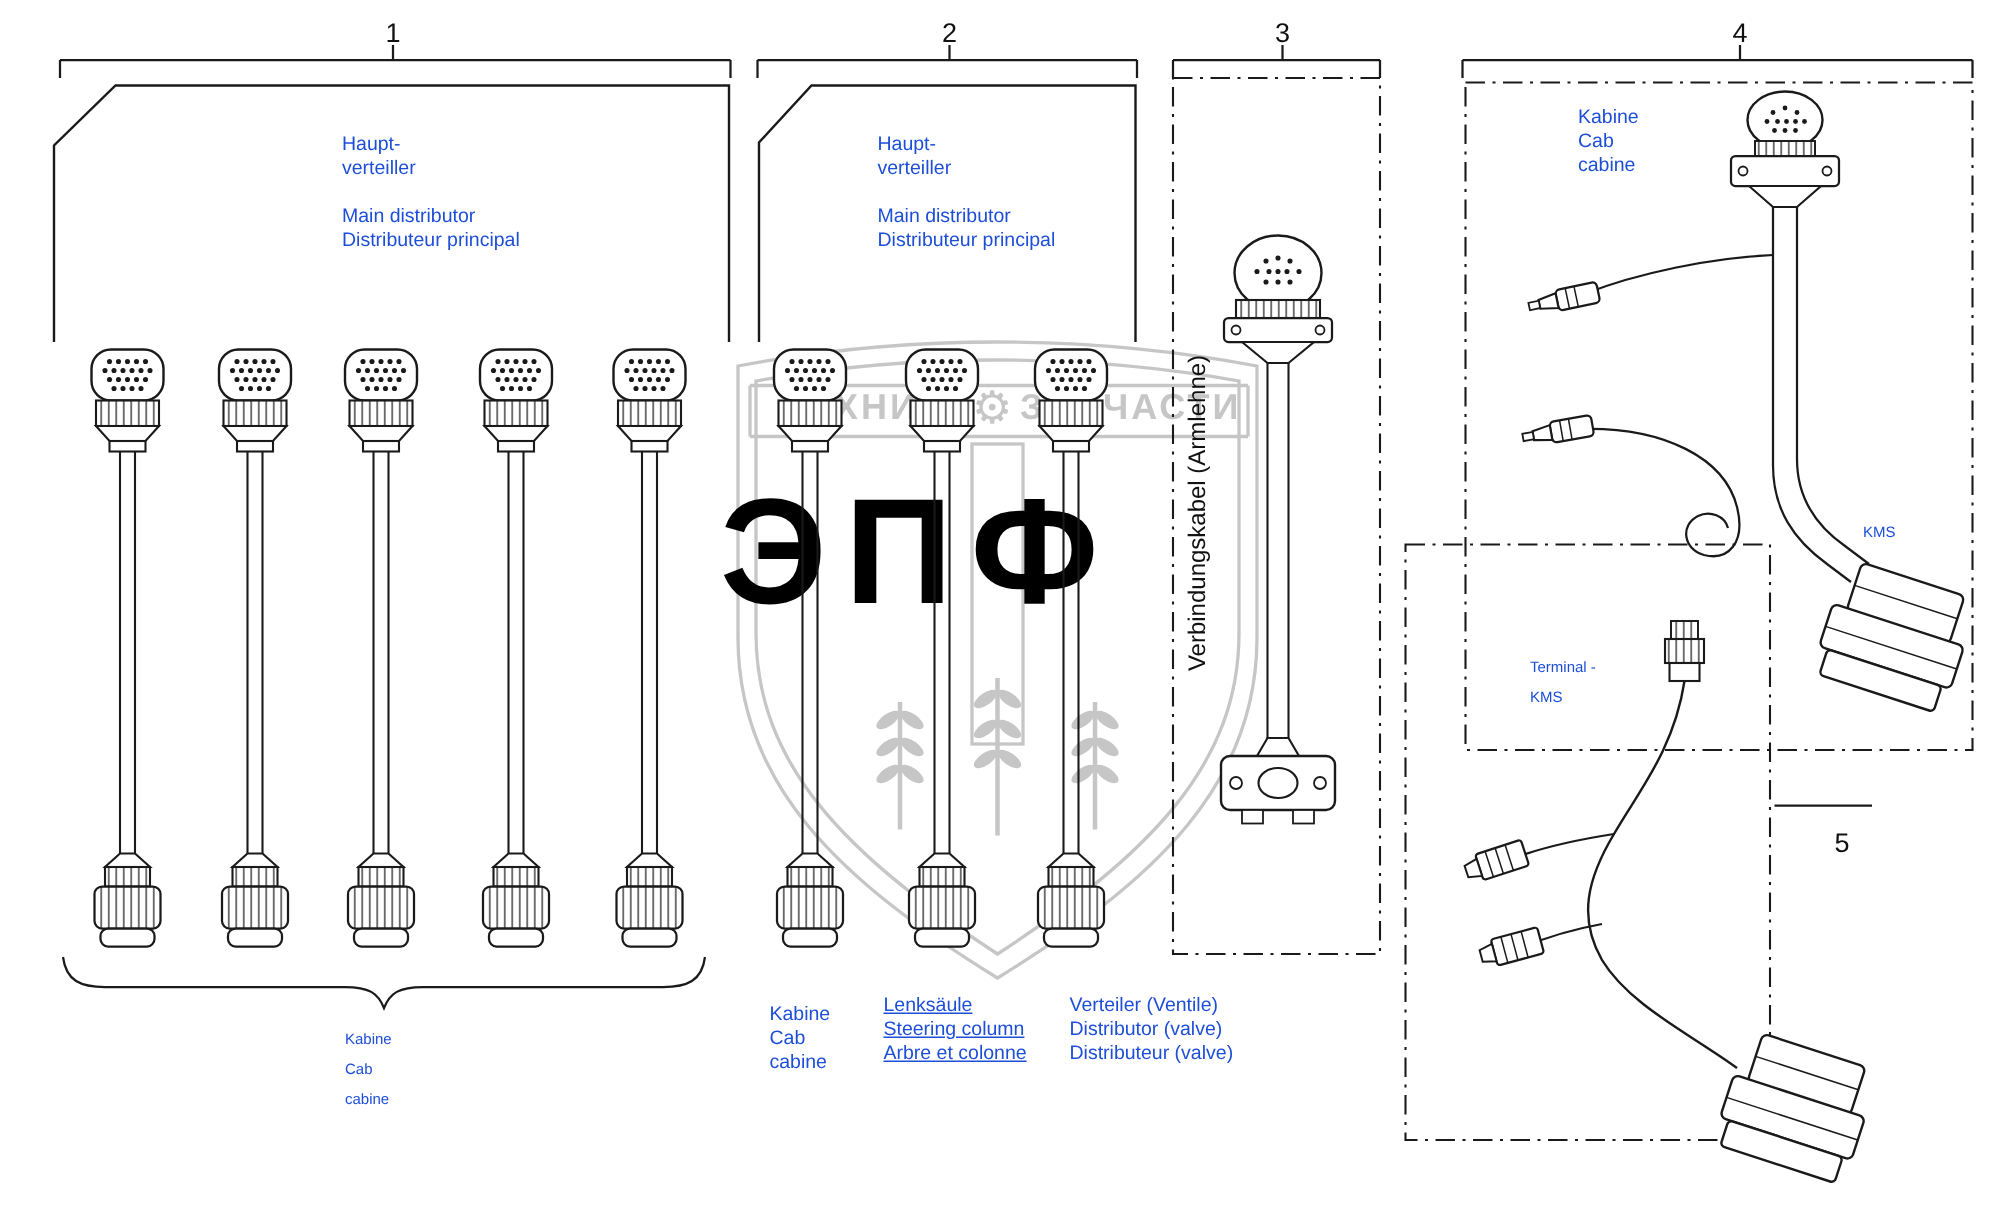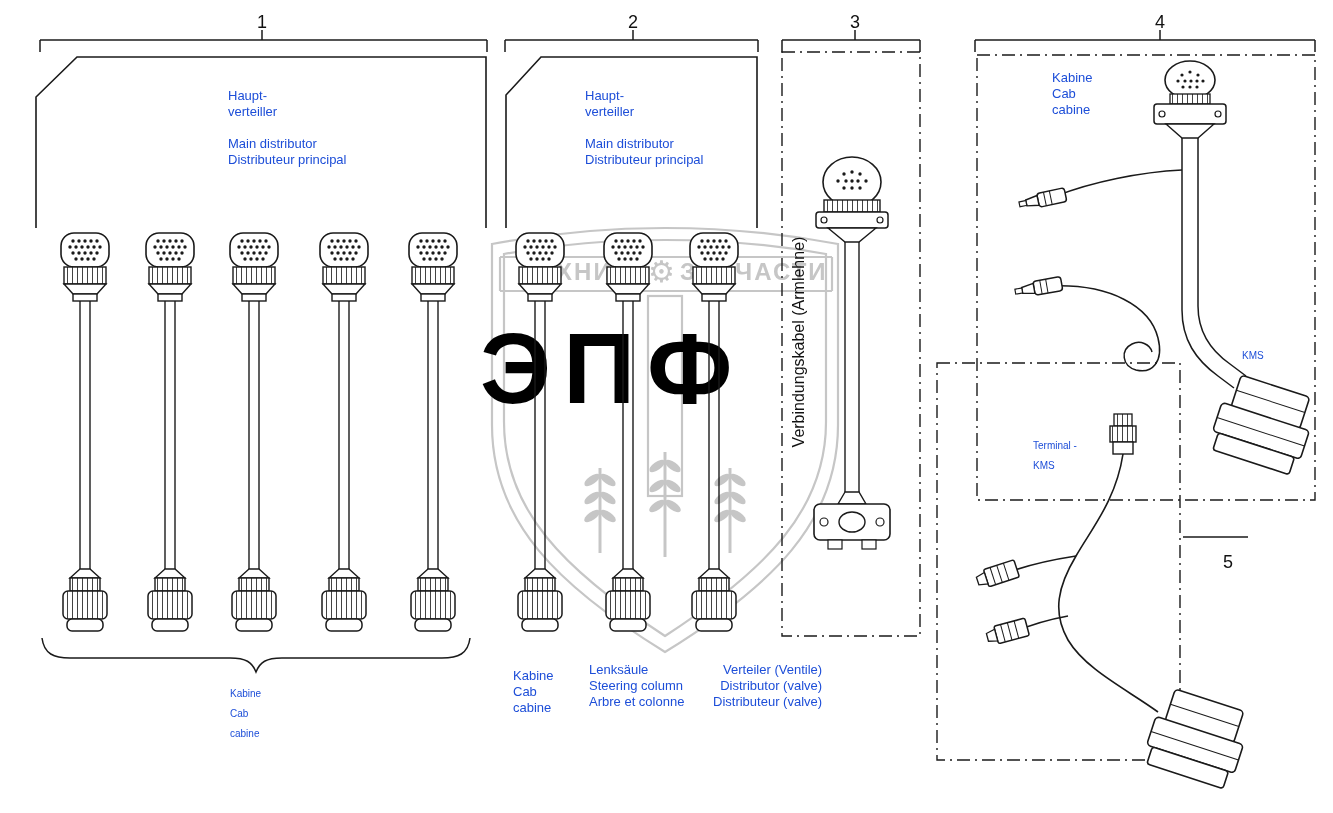--- a/index.html
+++ b/index.html
@@ -312,30 +312,30 @@
 Main distributor
 Distributeur principal</div>
 
   <div class="lbl big" style="left:230px;top:684px;">Kabine
 Cab
 cabine</div>
 
   <div class="lbl" style="left:513px;top:668px;">Kabine
 Cab
 cabine</div>
-  <div class="lbl" style="left:589px;top:662px;">Lenksäule
+  <div class="lbl" style="left:589px;top:662px;text-decoration:underline;">Lenksäule
 Steering column
 Arbre et colonne</div>
-  <div class="lbl" style="left:713px;top:662px;text-align:right;">Verteiler (Ventile)
+  <div class="lbl" style="left:713px;top:662px;">Verteiler (Ventile)
 Distributor (valve)
 Distributeur (valve)</div>
 
   <div class="rot">Verbindungskabel (Armlehne)</div>
 
   <div class="lbl" style="left:1052px;top:70px;">Kabine
 Cab
 cabine</div>
   <div class="lbl big" style="left:1242px;top:346px;">KMS</div>
 
-  <div class="lbl big" style="left:1020px;top:436px;margin-left:13px;">Terminal -
+  <div class="lbl big" style="left:1020px;top:436px;">Terminal -
 KMS</div>
 
 </div>
 
 </body></html>

